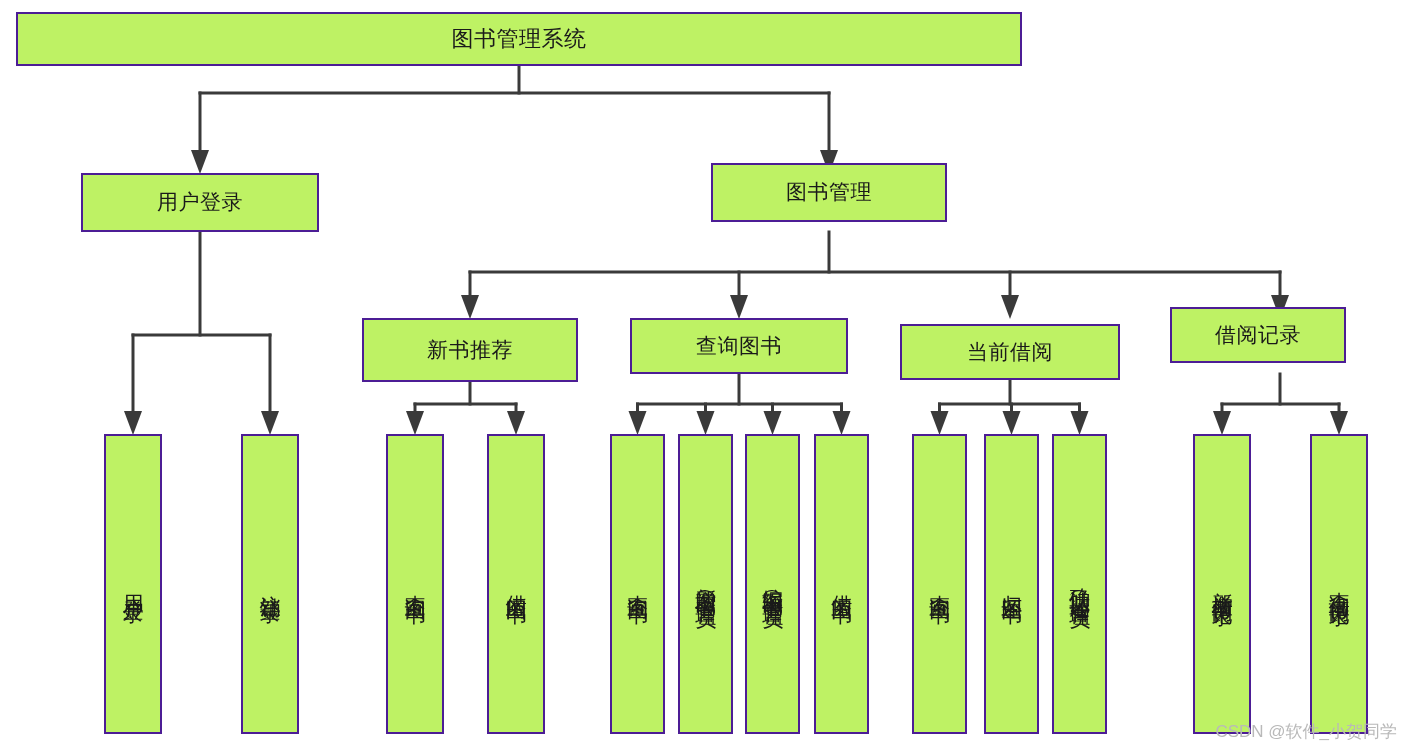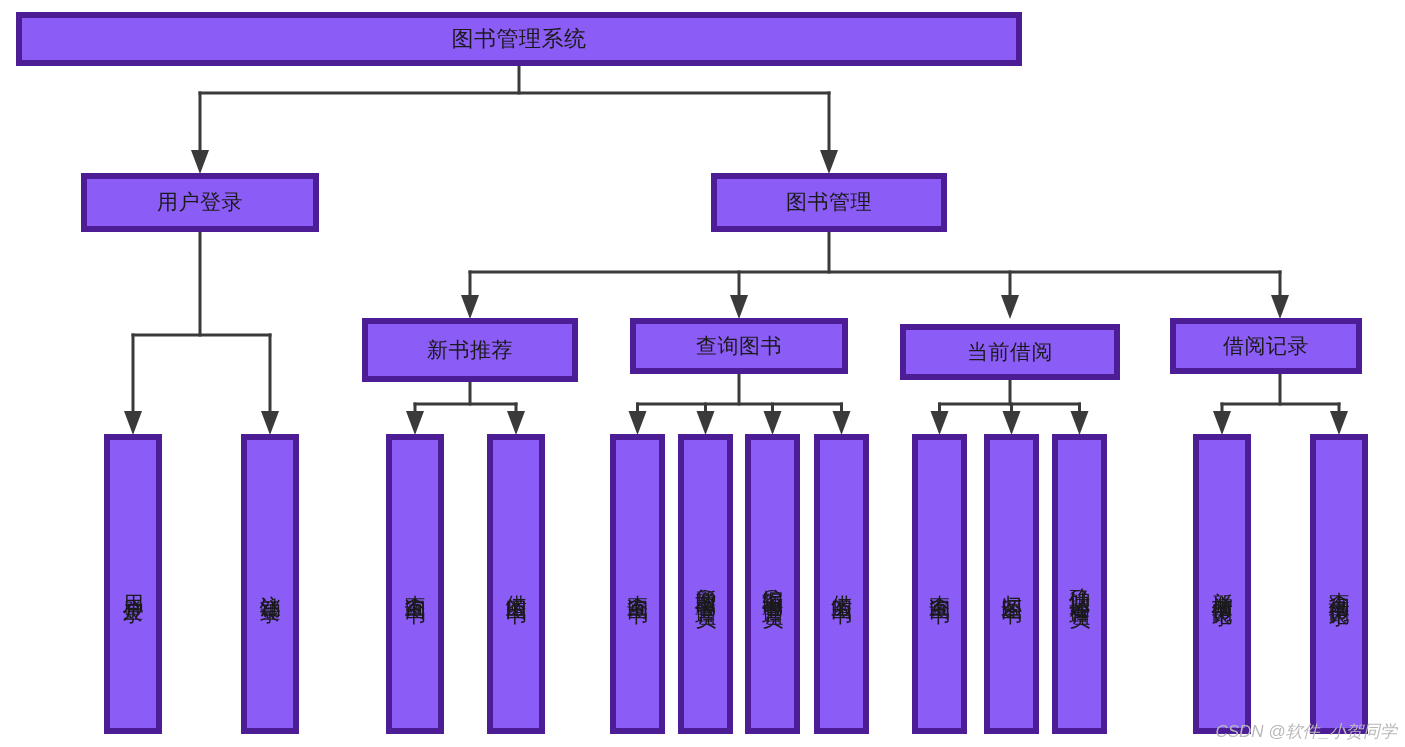--- a/index.html
+++ b/index.html
@@ -22,22 +22,22 @@
   svg.connectors {
     position: absolute;
     left: 0;
     top: 0;
     width: 1405px;
     height: 747px;
   }
   .node {
     position: absolute;
     box-sizing: border-box;
-    border: 6px solid #4c1d95;
-    background: #8b5cf6;
+    border: 2px solid #4c1d95;
+    background: #bef264;
     display: flex;
     align-items: center;
     justify-content: center;
     color: #1a1a1a;
   }
   .node-label {
     display: block;
     text-align: center;
     line-height: 1.05;
     letter-spacing: 0.5px;
@@ -66,21 +66,20 @@
   }
   .watermark {
     position: absolute;
     right: 8px;
     bottom: 4px;
     font-size: 17px;
     color: #b9b9b9;
     white-space: nowrap;
     pointer-events: none;
     font-family: "Liberation Sans", sans-serif;
-    font-style: italic;
   }
 </style>
 </head>
 <body>
 
 <div id="diagram-root">
   <svg class="connectors" viewBox="0 0 1405 747" xmlns="http://www.w3.org/2000/svg">
     <g id="edge-group" stroke="#3a3a3a" stroke-width="3" fill="none">
         <path d="M 519 66 L 519 93" stroke-linecap="square"></path>
         <path d="M 200 93 L 829 93" stroke-linecap="square"></path>
@@ -138,33 +137,33 @@
         <path d="M 1330 411 L 1348 411 L 1339 435 Z"></path>
       </g>
   </svg>
   <div id="node-layer">
       <div class="node horiz root" style="left: 16px; top: 12px; width: 1006px; height: 54px;">
         <span class="node-label">图书管理系统</span>
       </div>
       <div class="node horiz" style="left: 81px; top: 173px; width: 238px; height: 59px;">
         <span class="node-label">用户登录</span>
       </div>
-      <div class="node horiz" style="left: 711px; top: 173px; width: 236px; height: 59px;">
+      <div class="node horiz" style="left: 711px; top: 163px; width: 236px; height: 59px;">
         <span class="node-label">图书管理</span>
       </div>
       <div class="node horiz" style="left: 362px; top: 318px; width: 216px; height: 64px;">
         <span class="node-label">新书推荐</span>
       </div>
       <div class="node horiz" style="left: 630px; top: 318px; width: 218px; height: 56px;">
         <span class="node-label">查询图书</span>
       </div>
       <div class="node horiz" style="left: 900px; top: 324px; width: 220px; height: 56px;">
         <span class="node-label">当前借阅</span>
       </div>
-      <div class="node horiz" style="left: 1170px; top: 318px; width: 192px; height: 56px;">
+      <div class="node horiz" style="left: 1170px; top: 307px; width: 176px; height: 56px;">
         <span class="node-label">借阅记录</span>
       </div>
       <div class="node vert" style="left: 104px; top: 434px; width: 58px; height: 300px;">
         <span class="node-label">用户登录</span>
       </div>
       <div class="node vert" style="left: 241px; top: 434px; width: 58px; height: 300px;">
         <span class="node-label">注销登录</span>
       </div>
       <div class="node vert" style="left: 386px; top: 434px; width: 58px; height: 300px;">
         <span class="node-label">查询图书</span>

